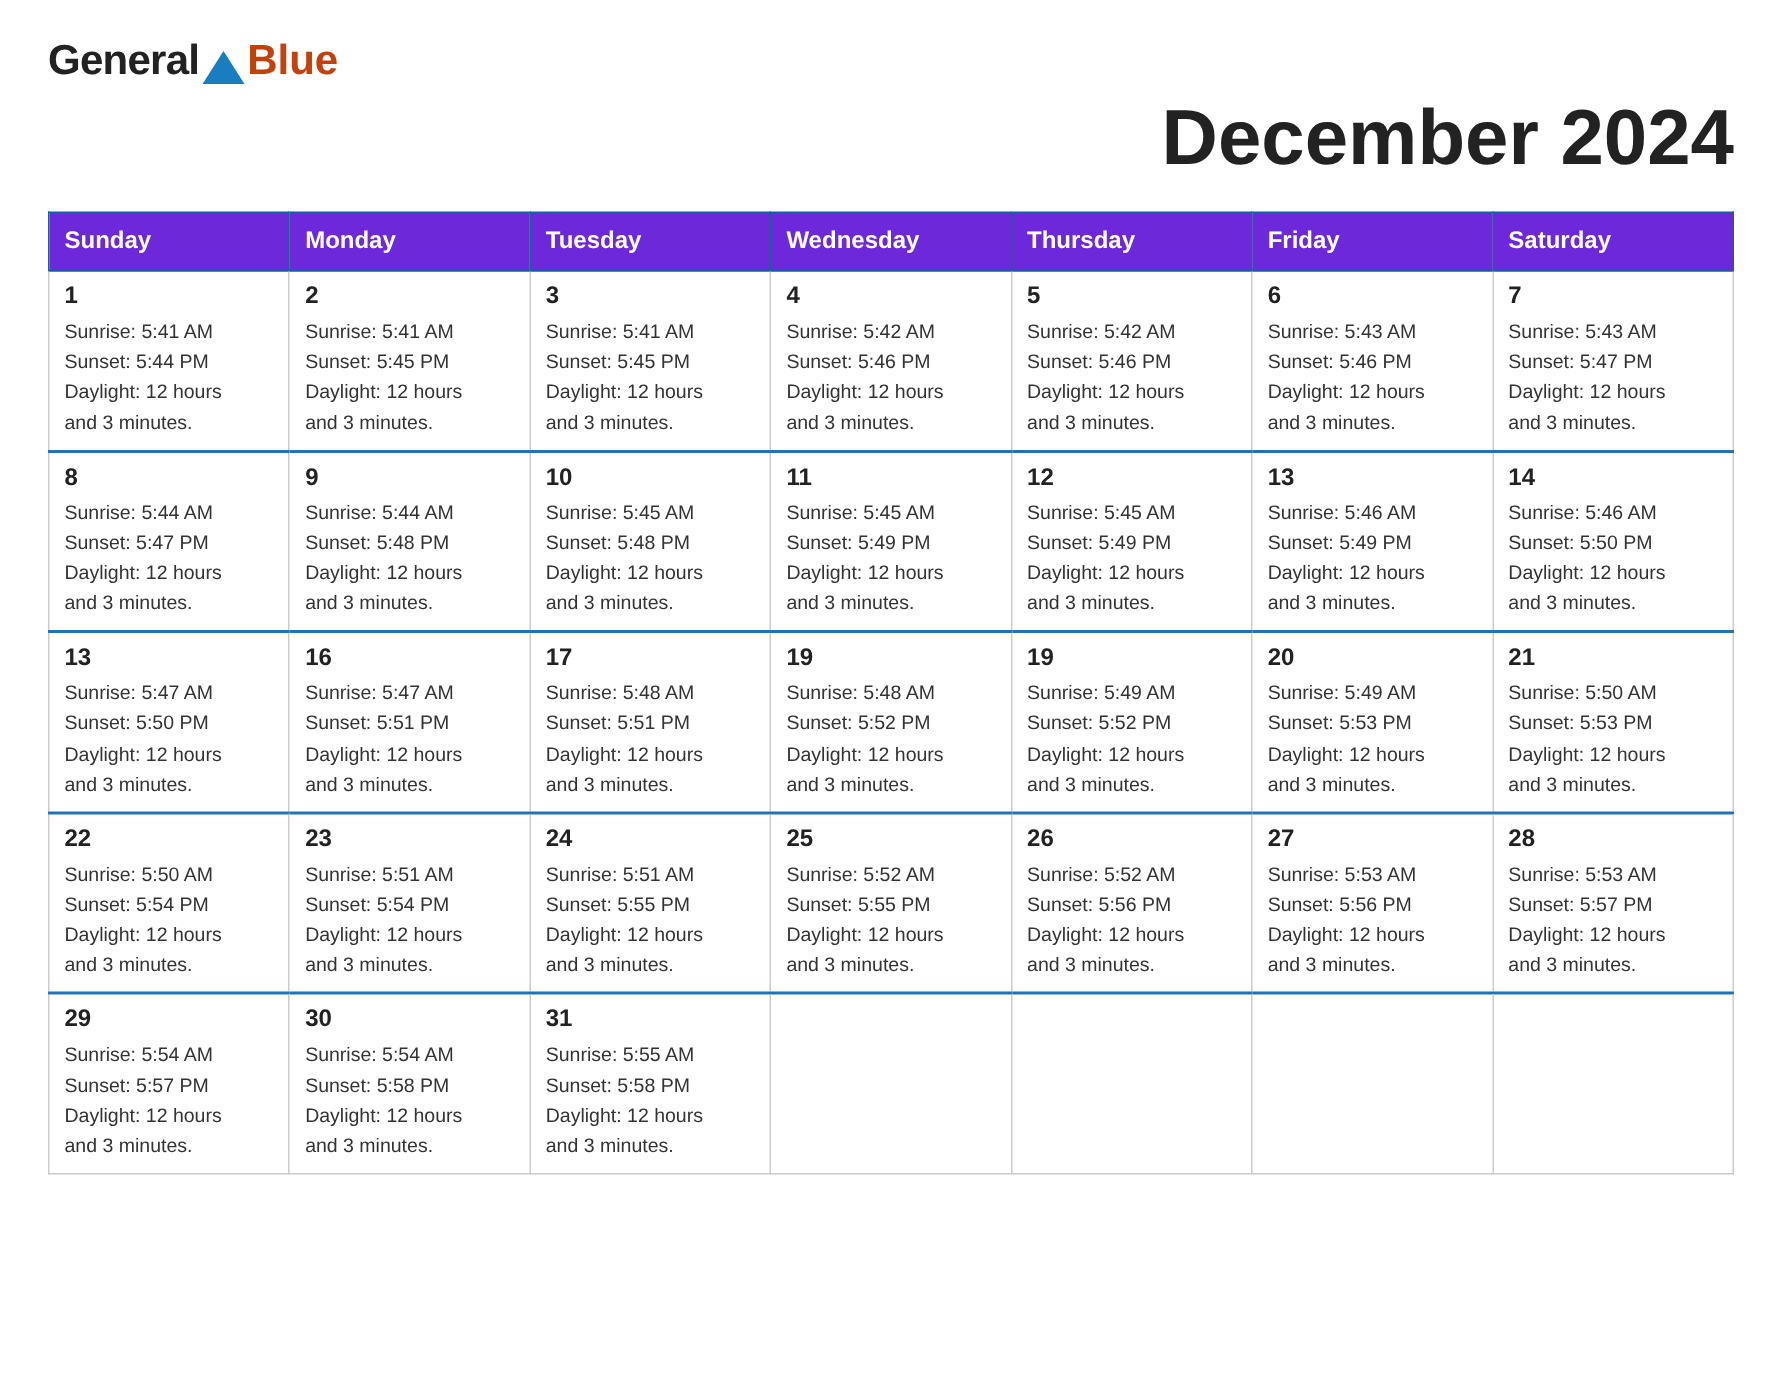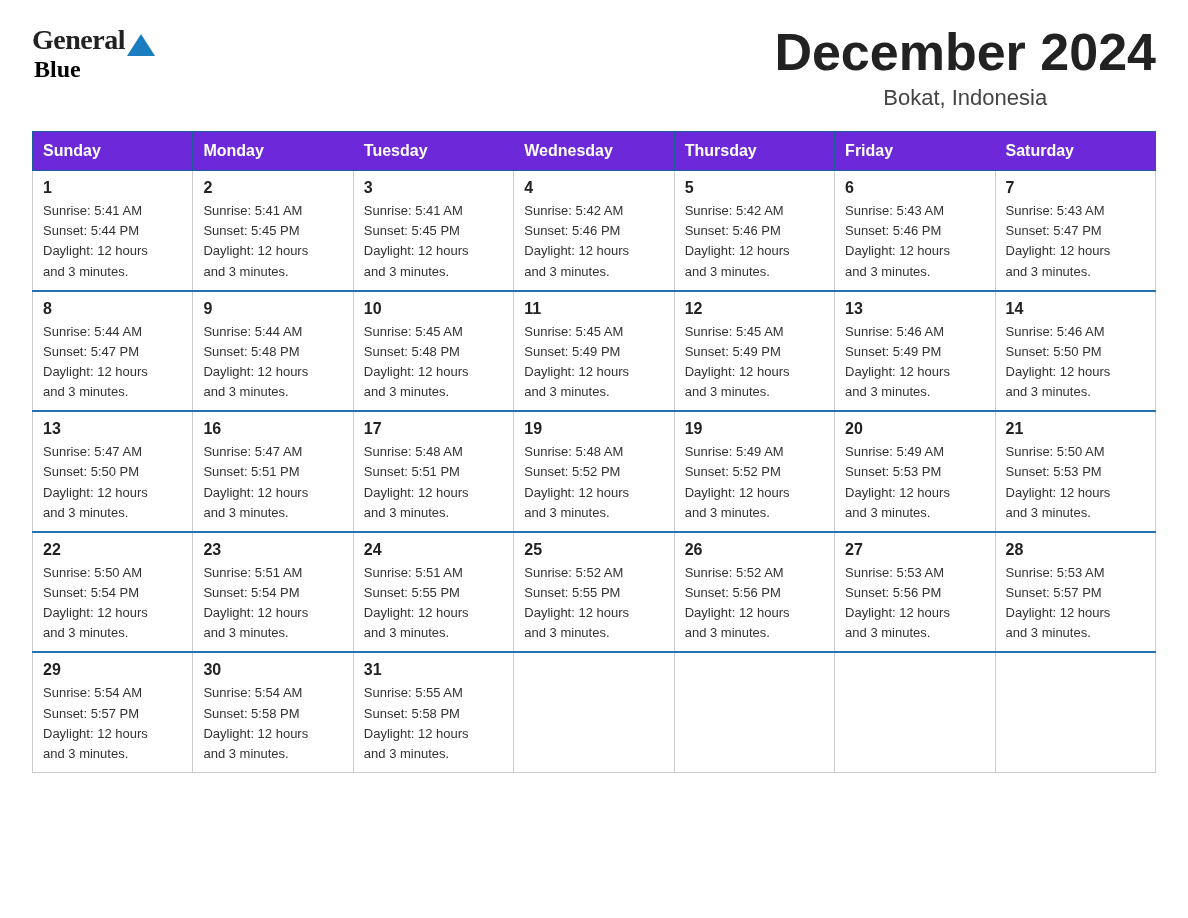--- a/index.html
+++ b/index.html
@@ -28,37 +28,37 @@
       border-left: 14px solid transparent;
       border-right: 14px solid transparent;
       border-bottom: 22px solid #1a7dc0;
       margin-left: 2px;
       margin-top: 4px;
       align-self: flex-start;
       position: relative;
       top: 6px;
     }
     .logo-blue {
-      font-size: 24px;
+      font-size: 28px;
       font-weight: bold;
-      color: #000000;
+      color: #c2410c;
       margin-left: 2px;
     }
     .logo-wrapper {
       display: flex;
-      flex-direction: column;
+      flex-direction: row;
       align-items: flex-start;
-      font-family: Liberation Serif, serif;
     }
     .logo-top-row {
       display: flex;
       align-items: flex-end;
     }
     .title-block {
-      text-align: center;
+      text-align: right;
+      margin-top: 40px;
     }
     .title-block h1 {
       font-size: 52px;
       font-weight: 700;
       color: #222;
       line-height: 1.1;
     }
     .title-block h2 {
       font-size: 22px;
       font-weight: 400;
@@ -116,21 +116,20 @@
 <div class="header">
   <div class="logo-wrapper">
     <div class="logo-top-row">
       <span class="logo-text-general">General</span>
       <div class="logo-triangle"></div>
     </div>
     <span class="logo-blue" style="margin-left:2px;">Blue</span>
   </div>
   <div class="title-block">
     <h1>December 2024</h1>
-    <h2>Bokat, Indonesia</h2>
   </div>
 </div>
 
 <table class="calendar">
   <thead>
     <tr>
     <th>Sunday</th>
         <th>Monday</th>
         <th>Tuesday</th>
         <th>Wednesday</th>

